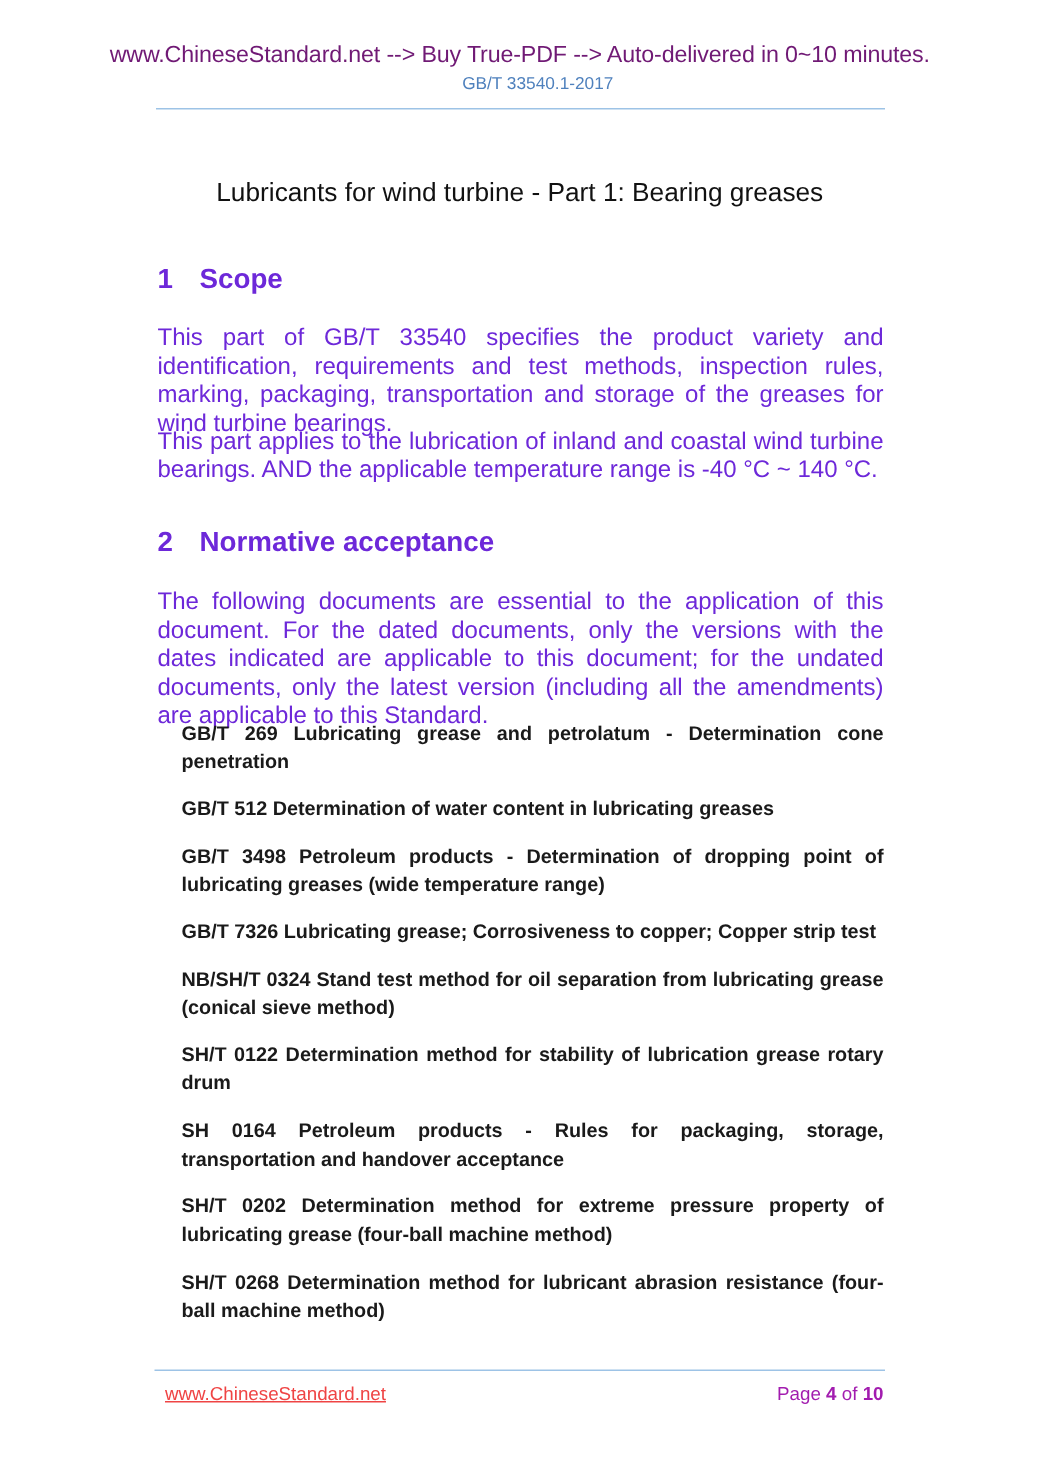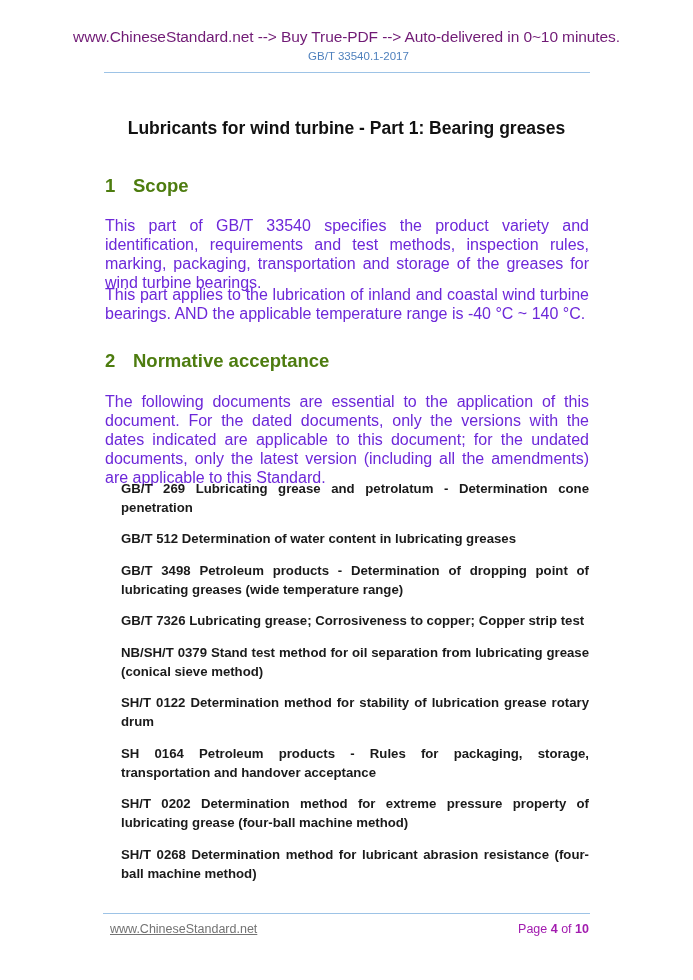--- a/index.html
+++ b/index.html
@@ -14,40 +14,40 @@
   .std-code {
     position: absolute; top: 50px; left: 16px; width: 685px; text-align: center;
     color: #4f81bd; font-size: 11.5px;
   }
   .top-rule {
     position: absolute; top: 72px; left: 104px; width: 486px; height: 1px;
     background: #9dc3e6;
   }
   .doc-title {
     position: absolute; top: 118px; left: 0; width: 693px; text-align: center;
-    font-weight: bold; font-size: 17.5px; color: #111;
+    font-weight: normal; font-size: 17.5px; color: #111;
   }
   .section-heading {
-    position: absolute; left: 105px; font-weight: bold; font-size: 18.5px; color: #4d7c0f;
+    position: absolute; left: 105px; font-weight: bold; font-size: 18.5px; color: #6d28d9;
   }
   .section-heading .num { display: inline-block; width: 28px; }
   .para {
     position: absolute; left: 105px; width: 484px; font-size: 16px; line-height: 19px;
     text-align: justify; color: #6d28d9;
   }
   .ref {
     position: absolute; left: 121px; width: 468px; font-size: 13.2px; line-height: 19px;
     text-align: justify; color: #1a1a1a; font-weight: bold;
   }
   .bottom-rule {
     position: absolute; top: 913px; left: 103px; width: 487px; height: 1px;
     background: #9dc3e6;
   }
   .footer-link {
-    position: absolute; top: 922px; left: 110px; font-size: 12.5px; color: #737373;
+    position: absolute; top: 922px; left: 110px; font-size: 12.5px; color: #ef4444;
     text-decoration: underline;
   }
   .footer-page {
     position: absolute; top: 922px; right: 104px; font-size: 12.5px; color: #a21caf;
   }
   .footer-page b { font-weight: bold; }
 </style>
 </head>
 <body>
 
@@ -67,21 +67,21 @@
 <div class="section-heading" style="top:350px;">
   <span class="num">2</span><span>Normative acceptance</span>
 </div>
 
 <div class="para" style="top:392px;">The following documents are essential to the application of this document. For the dated documents, only the versions with the dates indicated are applicable to this document; for the undated documents, only the latest version (including all the amendments) are applicable to this Standard.</div>
 
 <div class="ref" style="top:479px;">GB/T 269 Lubricating grease and petrolatum - Determination cone penetration</div>
 <div class="ref" style="top:529px;">GB/T 512 Determination of water content in lubricating greases</div>
 <div class="ref" style="top:561px;">GB/T 3498 Petroleum products - Determination of dropping point of lubricating greases (wide temperature range)</div>
 <div class="ref" style="top:611px;">GB/T 7326 Lubricating grease; Corrosiveness to copper; Copper strip test</div>
-<div class="ref" style="top:643px;">NB/SH/T 0379 Stand test method for oil separation from lubricating grease (conical sieve method)</div>
+<div class="ref" style="top:643px;">NB/SH/T 0324 Stand test method for oil separation from lubricating grease (conical sieve method)</div>
 <div class="ref" style="top:693px;">SH/T 0122 Determination method for stability of lubrication grease rotary drum</div>
 <div class="ref" style="top:744px;">SH 0164 Petroleum products - Rules for packaging, storage, transportation and handover acceptance</div>
 <div class="ref" style="top:794px;">SH/T 0202 Determination method for extreme pressure property of lubricating grease (four-ball machine method)</div>
 <div class="ref" style="top:845px;">SH/T 0268 Determination method for lubricant abrasion resistance (four-ball machine method)</div>
 
 <div class="bottom-rule"></div>
 <a class="footer-link">www.ChineseStandard.net</a>
 <div class="footer-page">
   <span>Page</span>
   <b>4</b>

